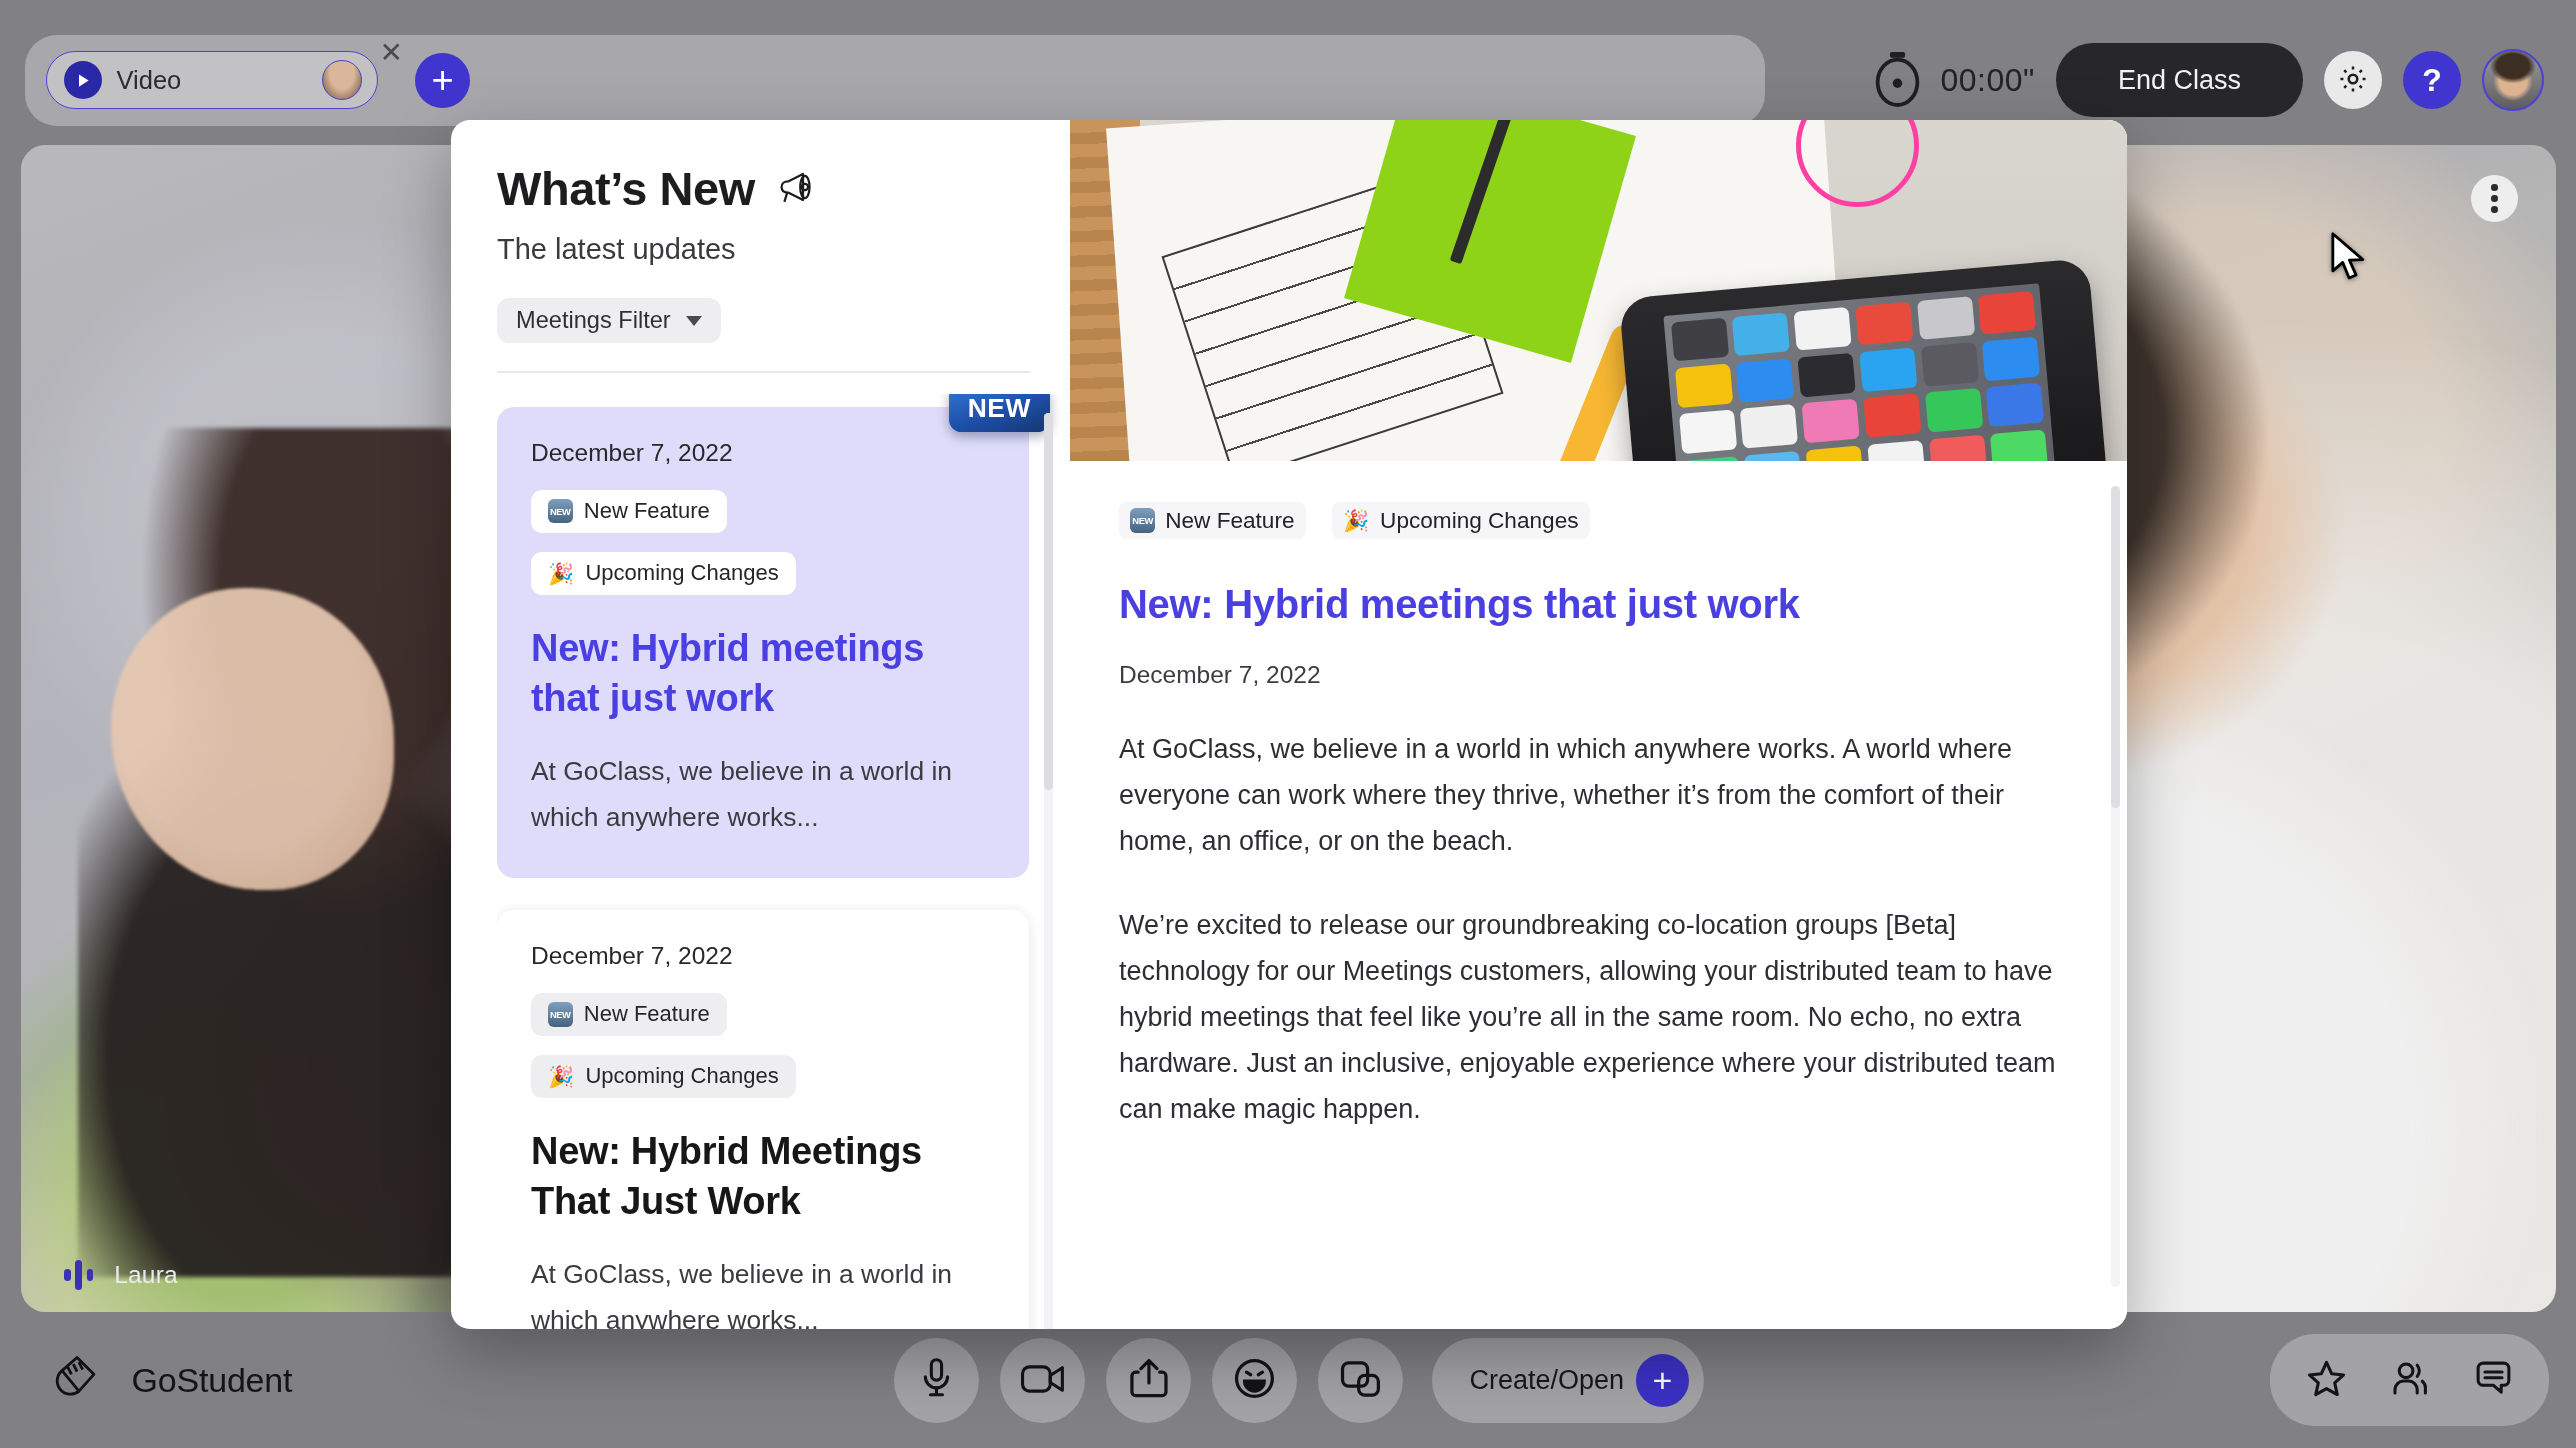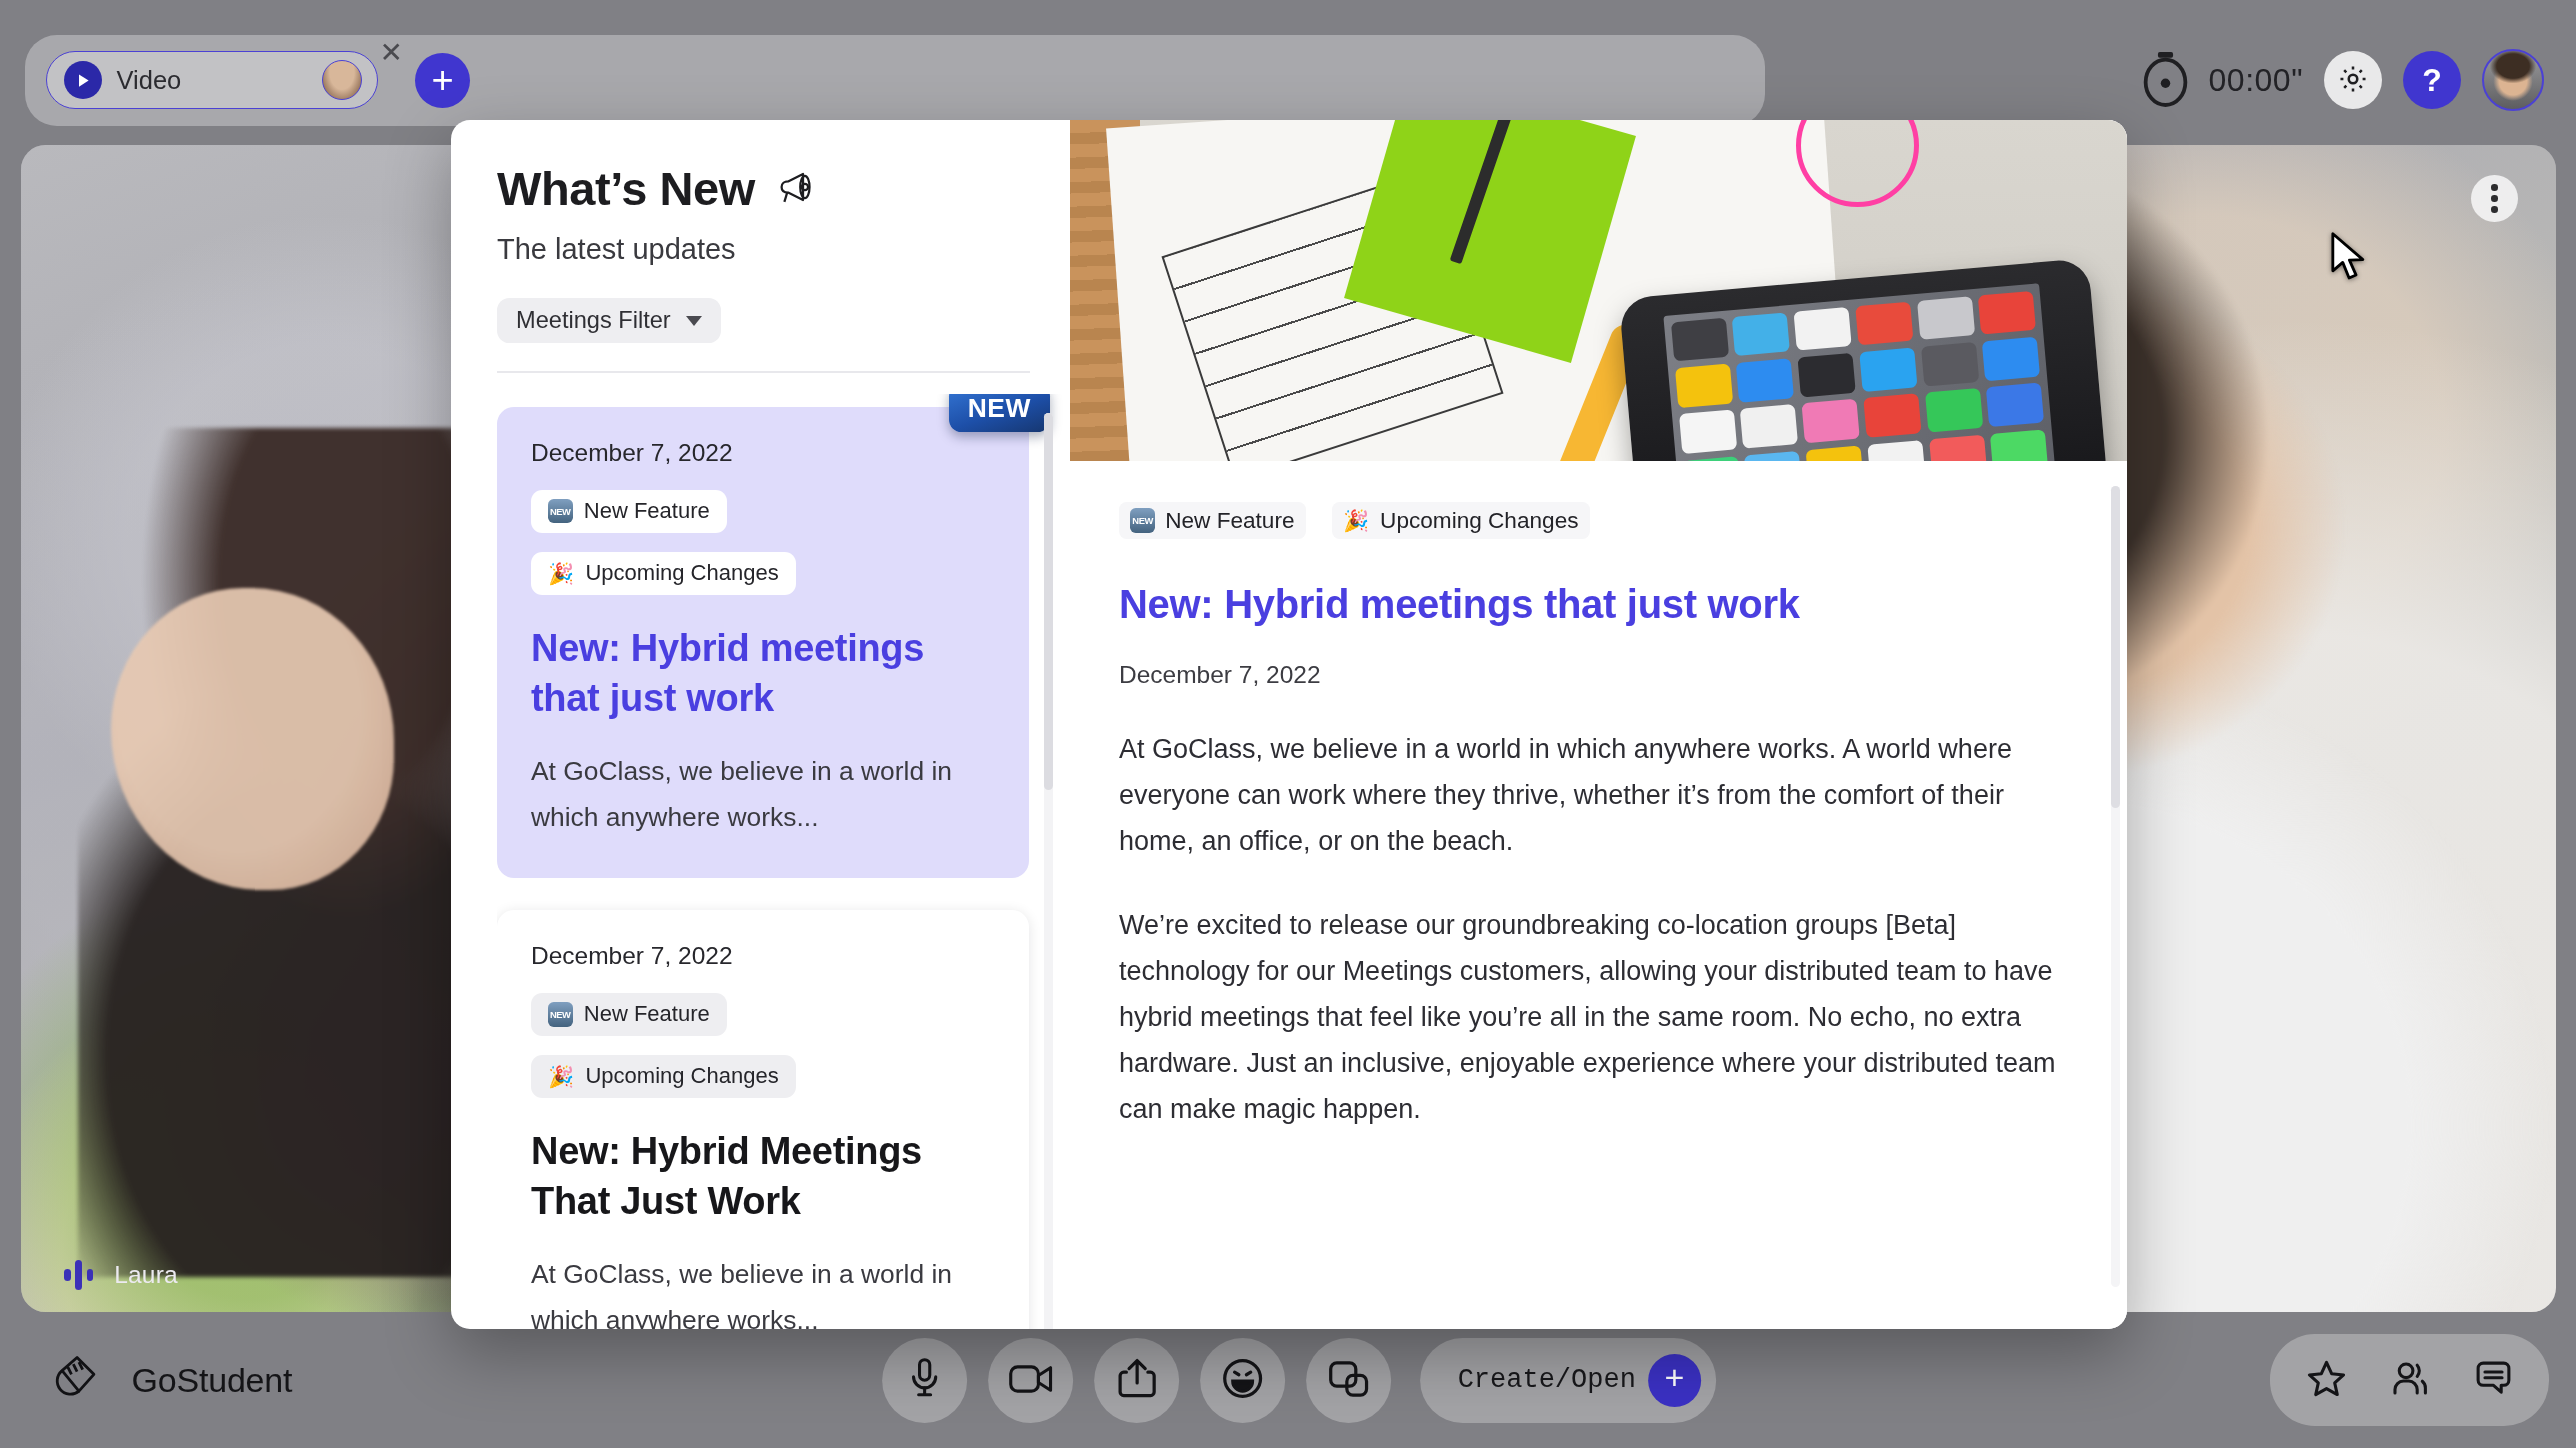--- a/index.html
+++ b/index.html
@@ -380,21 +380,20 @@
     width: 85px; height: 85px; border-radius: 50%;
     background: rgba(244,244,246,.30);
     display: flex; align-items: center; justify-content: center;
   }
   .create-open {
     height: 85px; border-radius: 43px;
     background: rgba(244,244,246,.30);
     display: flex; align-items: center; gap: 12px;
     padding: 0 15px 0 38px;
     margin-left: 7.5px;
-    font-family: Liberation Mono, monospace;
   }
   .create-open span { font-size: 27px; color: #18181b; }
   .create-open .plus {
     width: 53px; height: 53px; border-radius: 50%;
     background: #3b31c4; color: #fff;
     display: flex; align-items: center; justify-content: center;
     font-size: 34px; font-weight: 300; line-height: 1;
   }
   .bottom-right {
     margin-left: auto;
@@ -466,20 +465,21 @@
         <span>
           <svg width="53" height="57" viewBox="0 0 56 60">
             <rect x="20" y="2" width="16" height="6" rx="2" fill="#1f1f22"></rect>
             <ellipse cx="28" cy="34" rx="21" ry="24" fill="none" stroke="#1f1f22" stroke-width="4"></ellipse>
             <circle cx="28" cy="35" r="5" fill="#1f1f22"></circle>
           </svg>
         </span>
         <span class="timer-text">00:00"</span>
       </div>
 
+      <div class="end-class-btn">End Class</div>
 
       <div class="circle-btn light">
         <span>
           <svg width="32" height="32" viewBox="0 0 24 24" fill="none" stroke="#1f1f22" stroke-width="1.9">
             <circle cx="12" cy="12" r="3.2"></circle>
             <path d="M12 2.6v2.2M12 19.2v2.2M21.4 12h-2.2M4.8 12H2.6M18.6 5.4l-1.6 1.6M7 17l-1.6 1.6M18.6 18.6L17 17M7 7L5.4 5.4"></path>
           </svg>
         </span>
       </div>
 

